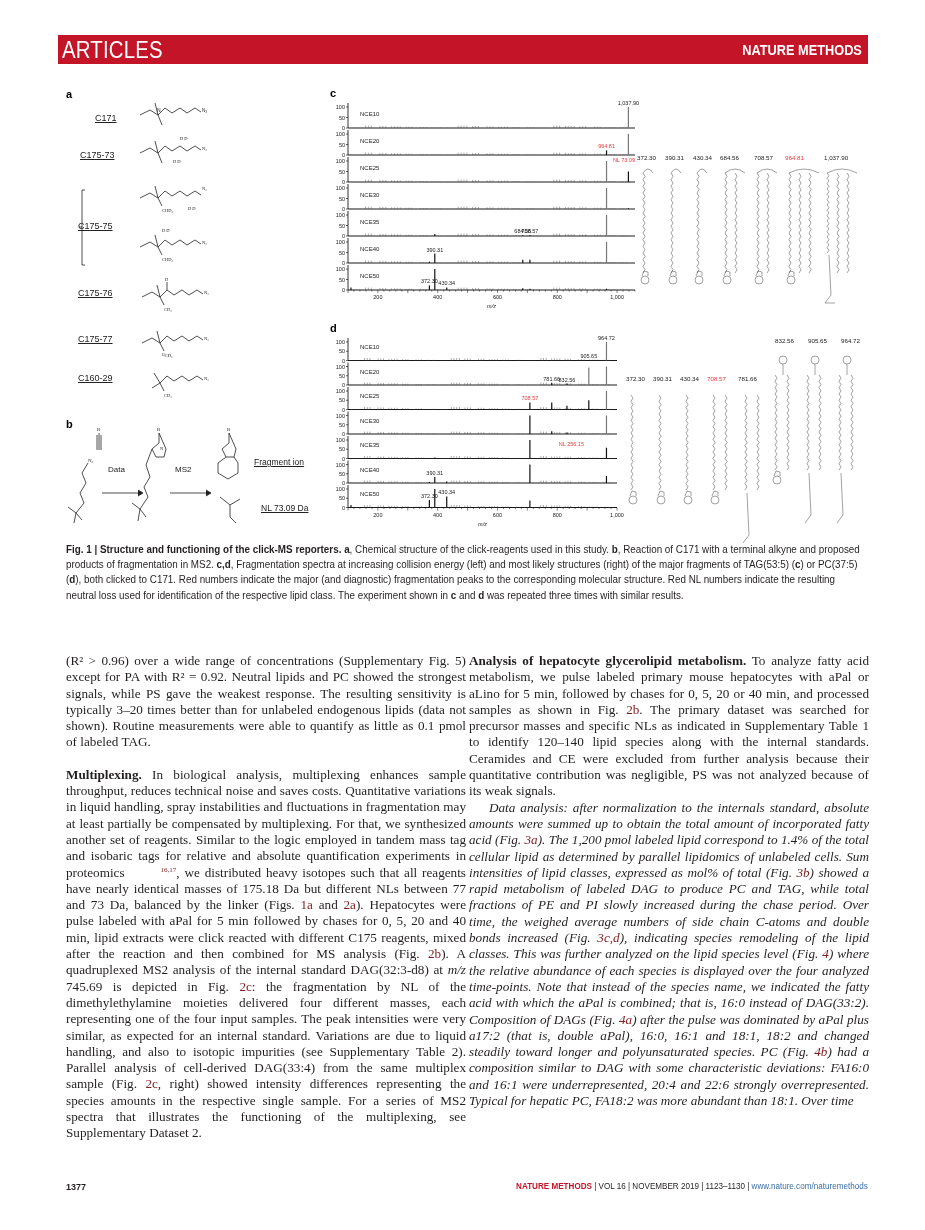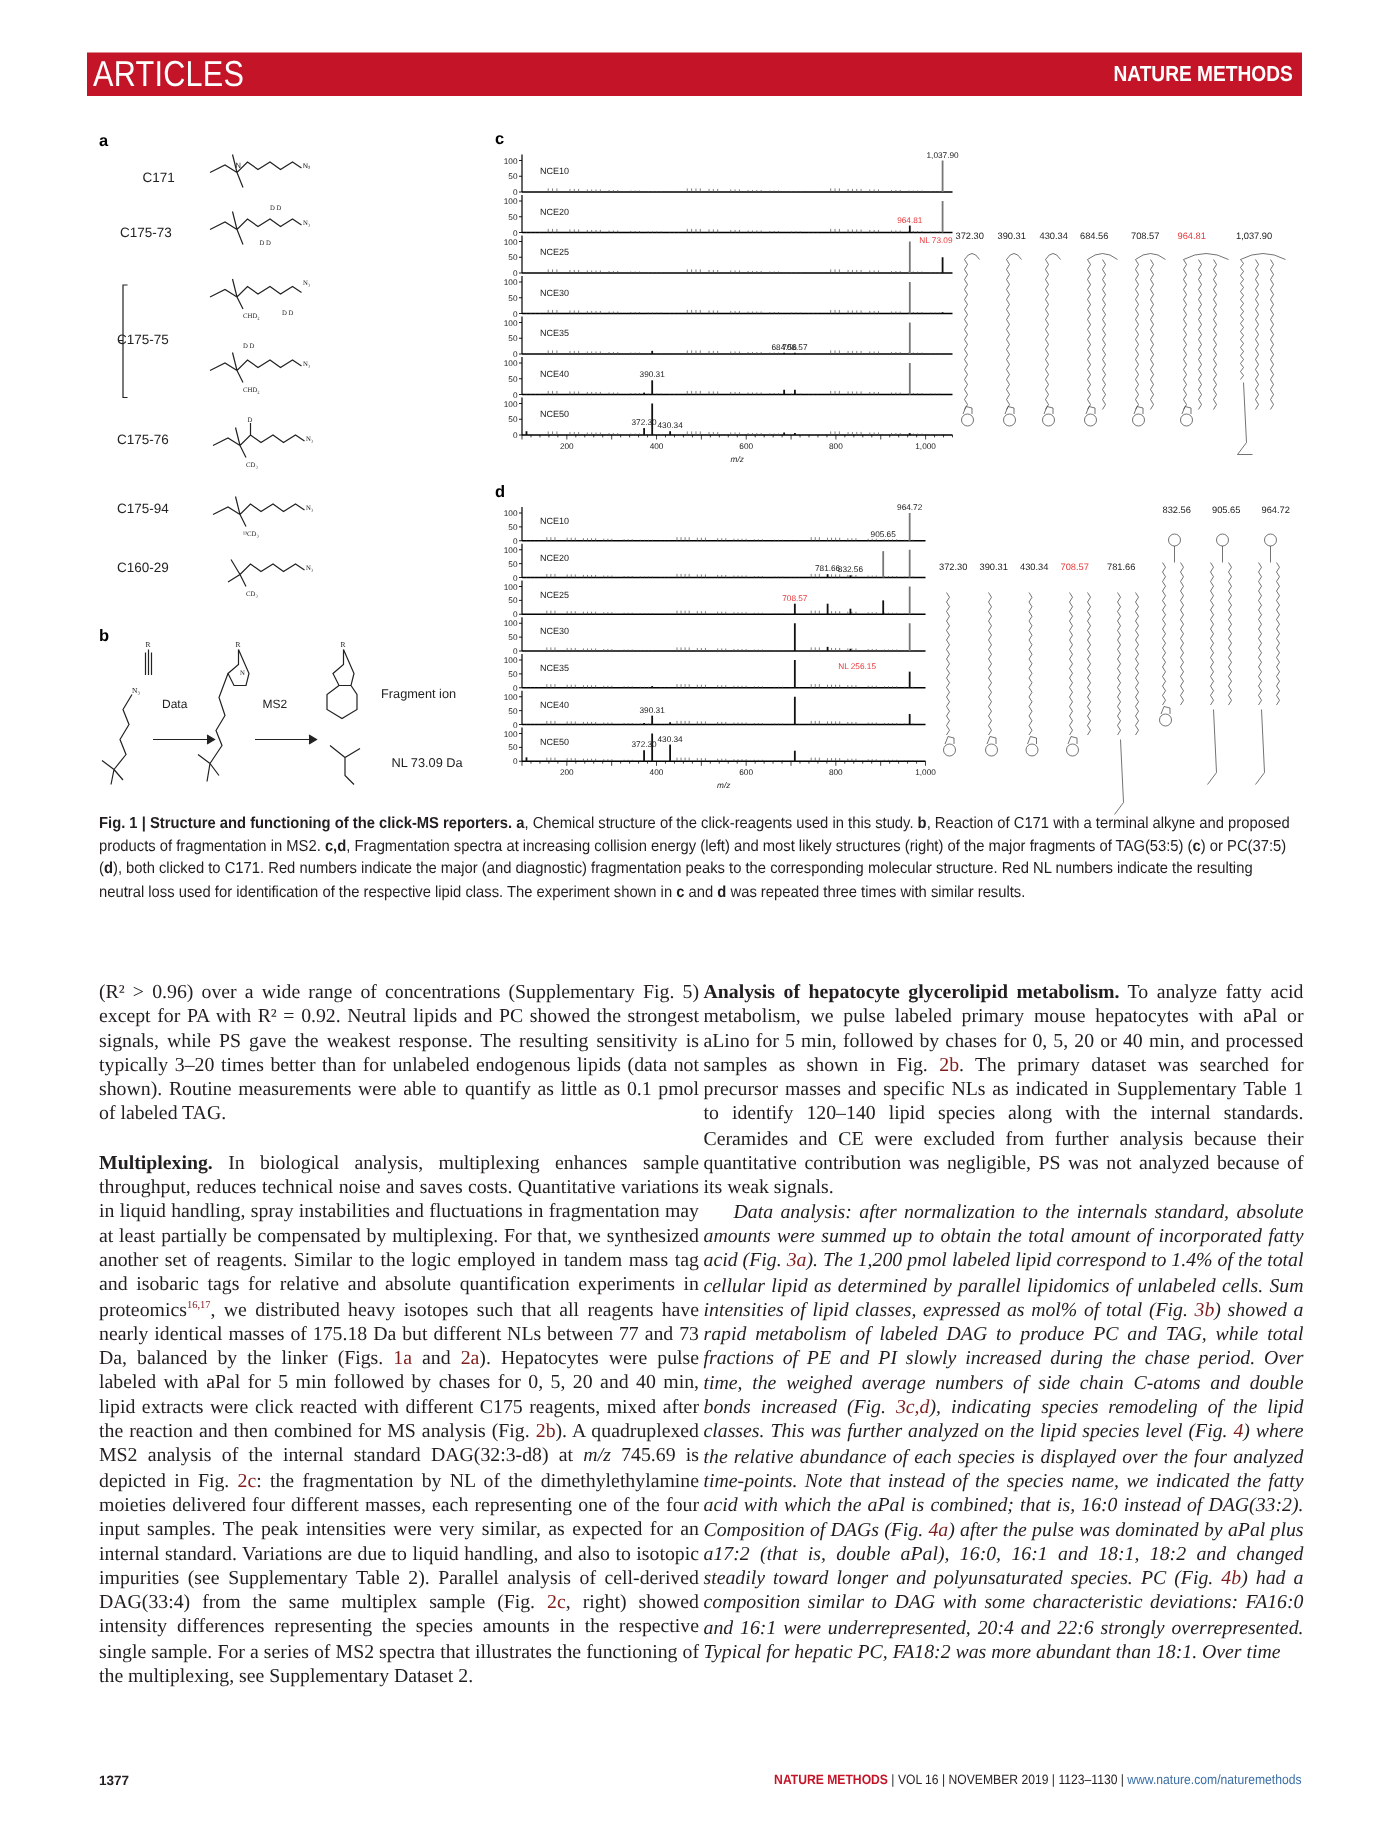--- a/index.html
+++ b/index.html
@@ -4,36 +4,36 @@
 <style>
   * { box-sizing: border-box; margin: 0; padding: 0; }
   html, body { width: 925px; height: 1230px; background: #fff; overflow: hidden; }
   body { position: relative; font-family: "Liberation Serif", serif; color: #231f20; }
 
   .header-bar { position: absolute; left: 58px; top: 35px; width: 810px; height: 29px; background: #c41428; }
   .header-left { position: absolute; left: 4px; top: 0; height: 29px; line-height: 30px; font-family: "Liberation Sans", sans-serif; font-size: 24px; color: #fff; letter-spacing: 0.2px; transform: scaleX(0.85); transform-origin: left center; }
   .header-right { position: absolute; right: 6px; top: 0; height: 29px; line-height: 30px; font-family: "Liberation Sans", sans-serif; font-weight: bold; font-size: 14.5px; color: #fff; transform: scaleX(0.88); transform-origin: right center; }
 
   .panel-letter { position: absolute; font-family: "Liberation Sans", sans-serif; font-weight: bold; font-size: 11px; color: #000; }
-  .fig-label { position: absolute; font-family: "Liberation Sans", sans-serif; font-size: 9px; color: #222; }
+  .fig-label { position: absolute; font-family: "Liberation Sans", sans-serif; font-size: 9px; color: #222; text-decoration: underline; }
   .fig-small { position: absolute; font-family: "Liberation Sans", sans-serif; font-size: 6.2px; color: #222; }
   .fig-red { color: #e8393c; }
 
   svg { position: absolute; overflow: visible; }
 
   .caption { position: absolute; left: 66px; top: 542px; width: 800px; font-family: "Liberation Sans", sans-serif; font-size: 10.6px; line-height: 15.2px; color: #231f20; transform: scaleX(0.93); transform-origin: left top; width: 860px; }
   .caption b { font-weight: bold; }
 
   .col { position: absolute; top: 653px; width: 400px; font-size: 13.2px; line-height: 16.3px; text-align: justify; color: #231f20; }
   .col p { margin-bottom: 0; }
   .col .gap { height: 16px; }
   .col .indent { text-indent: 20px; font-style: italic; }
   .col b { font-weight: bold; }
   .col .ref { color: #7f1d1d; }
-  .col sup { font-size: 7px; vertical-align: 5px; line-height: 0; }
+  .col sup { font-size: 7px; vertical-align: 5px; line-height: 0; margin-left: 36px; }
   .col-left { left: 66px; }
   .col-right { left: 469px; }
 
   .footer-page { position: absolute; left: 66px; top: 1182px; font-family: "Liberation Sans", sans-serif; font-weight: bold; font-size: 9px; color: #231f20; }
   .footer-right { position: absolute; right: 57px; top: 1181px; font-family: "Liberation Sans", sans-serif; font-size: 9px; color: #231f20; transform: scaleX(0.9); transform-origin: right top; white-space: nowrap; }
   .footer-journal { color: #c41428; font-weight: bold; }
   .footer-url { color: #3a6ea5; }
 </style>
 </head>
 <body>
@@ -43,21 +43,21 @@
   <span class="header-right">NATURE METHODS</span>
 </div>
 
 <div>
 
   <div class="panel-letter" style="left:66px;top:88px;">a</div>
   <div class="fig-label" style="left:95px;top:113px;">C171</div>
   <div class="fig-label" style="left:80px;top:150px;">C175-73</div>
   <div class="fig-label" style="left:78px;top:221px;">C175-75</div>
   <div class="fig-label" style="left:78px;top:288px;">C175-76</div>
-  <div class="fig-label" style="left:78px;top:334px;">C175-94</div>
+  <div class="fig-label" style="left:78px;top:334px;">C175-77</div>
   <div class="fig-label" style="left:78px;top:373px;">C160-29</div>
 
   <svg style="left:140px;top:95px;" width="110" height="310" viewBox="0 0 110 310" fill="none" stroke="#222" stroke-width="0.8">
 
     <path d="M-55 95 L-58 95 L-58 170 L-55 170 M-58 132 L-61 132"></path>
 
     <g>
       <path d="M0 20 L10 15 L18 20 L25 13 L32 18 L40 13 L47 18 L55 13 L61 17 M18 20 L15 8 M18 20 L22 30"></path>
       <text x="17" y="17" font-size="5" fill="#222" stroke="none" font-family="Liberation Sans, sans-serif">N</text>
       <text x="62" y="17" font-size="4.5" fill="#222" stroke="none" font-family="Liberation Sans, sans-serif">N₃</text>

